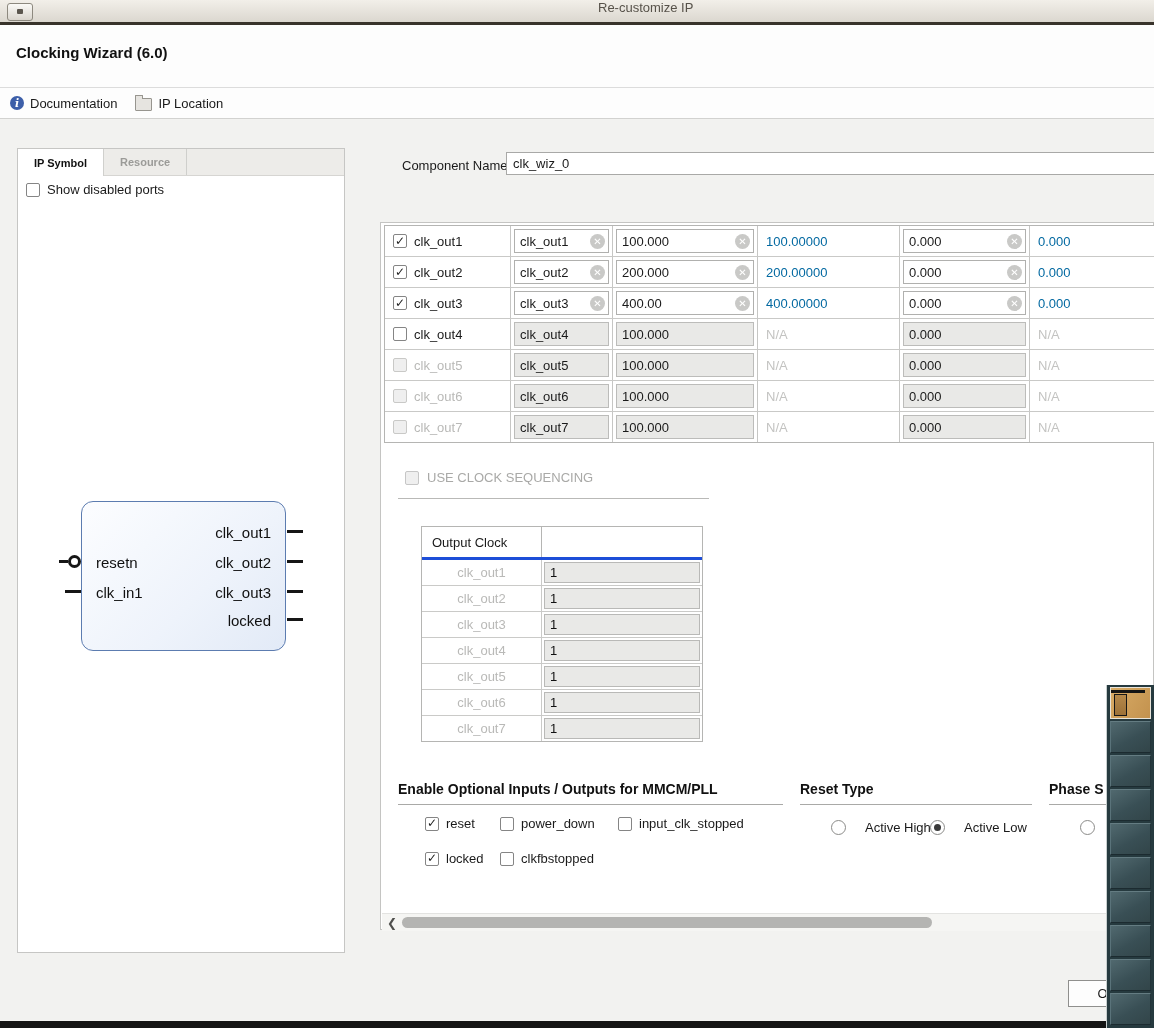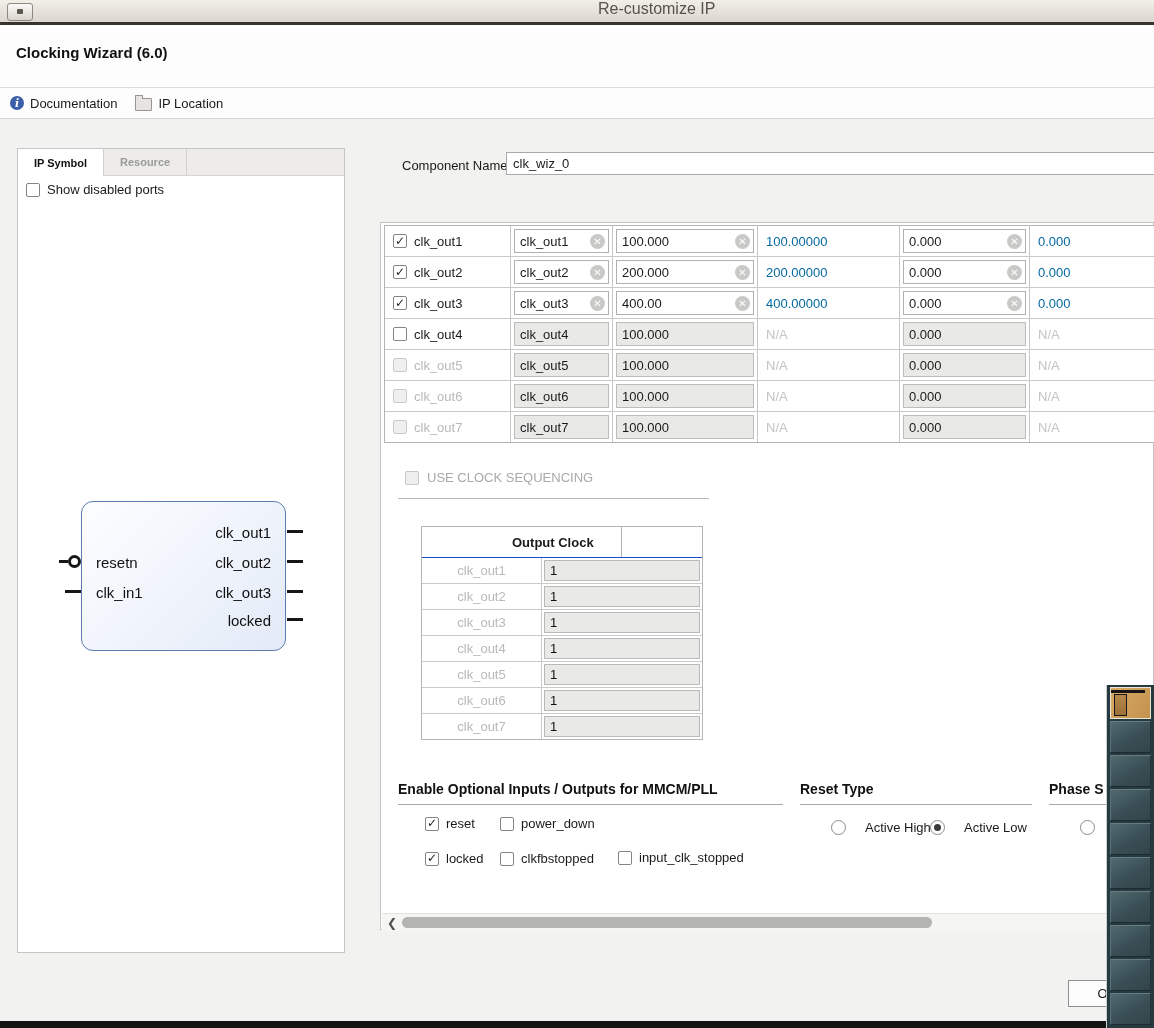--- a/index.html
+++ b/index.html
@@ -5,21 +5,21 @@
   html,body{margin:0;padding:0;background:#9a9a9a;}
   .screen{position:relative;width:1154px;height:1028px;overflow:hidden;background:#f2f2f0;
           font-family:"Liberation Sans","DejaVu Sans",sans-serif;font-size:13px;color:#1a1a1a;}
 
   
   .titlebar{position:absolute;left:0;top:0;width:100%;height:22px;
             background:linear-gradient(#f2efe9,#dbd7cf);border-bottom:3px solid #38332b;}
   .win-menu-btn{position:absolute;left:7px;top:3px;width:24px;height:16px;
             background:linear-gradient(#fbfaf7,#d9d5cd);border:1px solid #8d897f;border-radius:3px;}
   .win-glyph{position:absolute;left:9px;top:5px;width:6px;height:5px;background:#5b564e;border-radius:1px;}
-  .title-text{position:absolute;left:598px;top:0;font-size:16px;color:#57524a;}
+  .title-text{position:absolute;left:598px;top:0;font-size:13px;color:#57524a;}
 
   
   .hdr{position:absolute;top:25px;left:0;width:100%;height:93px;background:#fdfdfd;}
   .hdr-title{position:absolute;left:16px;top:19px;font-size:15px;font-weight:bold;color:#111;}
   .hdr-sep{position:absolute;left:0;top:62px;width:100%;height:1px;background:#dcdcdc;}
   .hdr-links{position:absolute;left:10px;top:70px;display:flex;gap:18px;align-items:center;}
   .link{display:flex;align-items:center;gap:6px;}
   .info-ic{width:14px;height:14px;border-radius:50%;background:#3d5fa9;color:#fff;font-size:11px;
            font-style:italic;font-weight:bold;display:flex;align-items:center;justify-content:center;
            font-family:"DejaVu Serif",serif;flex:none;}
@@ -88,21 +88,21 @@
   .plain{color:#0369a1;}
   .st-off .field{background:#e9e9e7;border-color:#bcbcba;}
   .st-off .plain{color:#c3c3c1;}
   .lbl-dis .rowlbl{color:#b9b9b7;}
   .lbl-dis .cb{background:#efefef;border-color:#c9c9c7;}
 
   
   .seq-check{position:absolute;left:24px;top:247px;display:flex;gap:8px;align-items:center;color:#a9a9a7;}
   .seq-sep{position:absolute;left:17px;top:275px;width:311px;height:1px;background:#b9b9b7;}
   .stable{position:absolute;left:40px;top:303px;width:280px;border:1px solid #b5b5b3;background:#fff;}
-  .shead{display:flex;height:30px;border-bottom:1px solid #1d4ed8;font-weight:bold;justify-content:center;}
+  .shead{display:flex;height:30px;border-bottom:3px solid #1d4ed8;font-weight:normal;}
   .sh1{width:120px;display:flex;align-items:center;padding-left:10px;border-right:1px solid #b5b5b3;box-sizing:border-box;}
   .sh2{flex:1;display:flex;align-items:center;padding-left:10px;}
   .srow{display:flex;height:25px;border-bottom:1px solid #cacac8;}
   .srow:last-child{border-bottom:none;}
   .sc1{width:120px;display:flex;align-items:center;justify-content:center;color:#b9b9b7;
        border-right:1px solid #cacac8;box-sizing:border-box;}
   .sc2{flex:1;display:flex;align-items:center;padding:2px;}
   .sfield{flex:1;height:21px;background:#e9e9e7;border:1px solid #b9b9b7;display:flex;
           align-items:center;padding-left:5px;box-sizing:border-box;color:#111;}
 
@@ -514,21 +514,21 @@
     <div class="cbitem" style="left:44px;top:593px;">
       <span class="cb">
           <span class="tick">✓</span>
         </span>
       <span>reset</span>
     </div>
     <div class="cbitem" style="left:119px;top:593px;">
       <span class="cb"></span>
       <span>power_down</span>
     </div>
-    <div class="cbitem" style="left:237px;top:593px;margin-top:34px;">
+    <div class="cbitem" style="left:237px;top:593px;">
       <span class="cb"></span>
       <span>input_clk_stopped</span>
     </div>
     <div class="cbitem" style="left:44px;top:628px;">
       <span class="cb">
           <span class="tick">✓</span>
         </span>
       <span>locked</span>
     </div>
     <div class="cbitem" style="left:119px;top:628px;">

